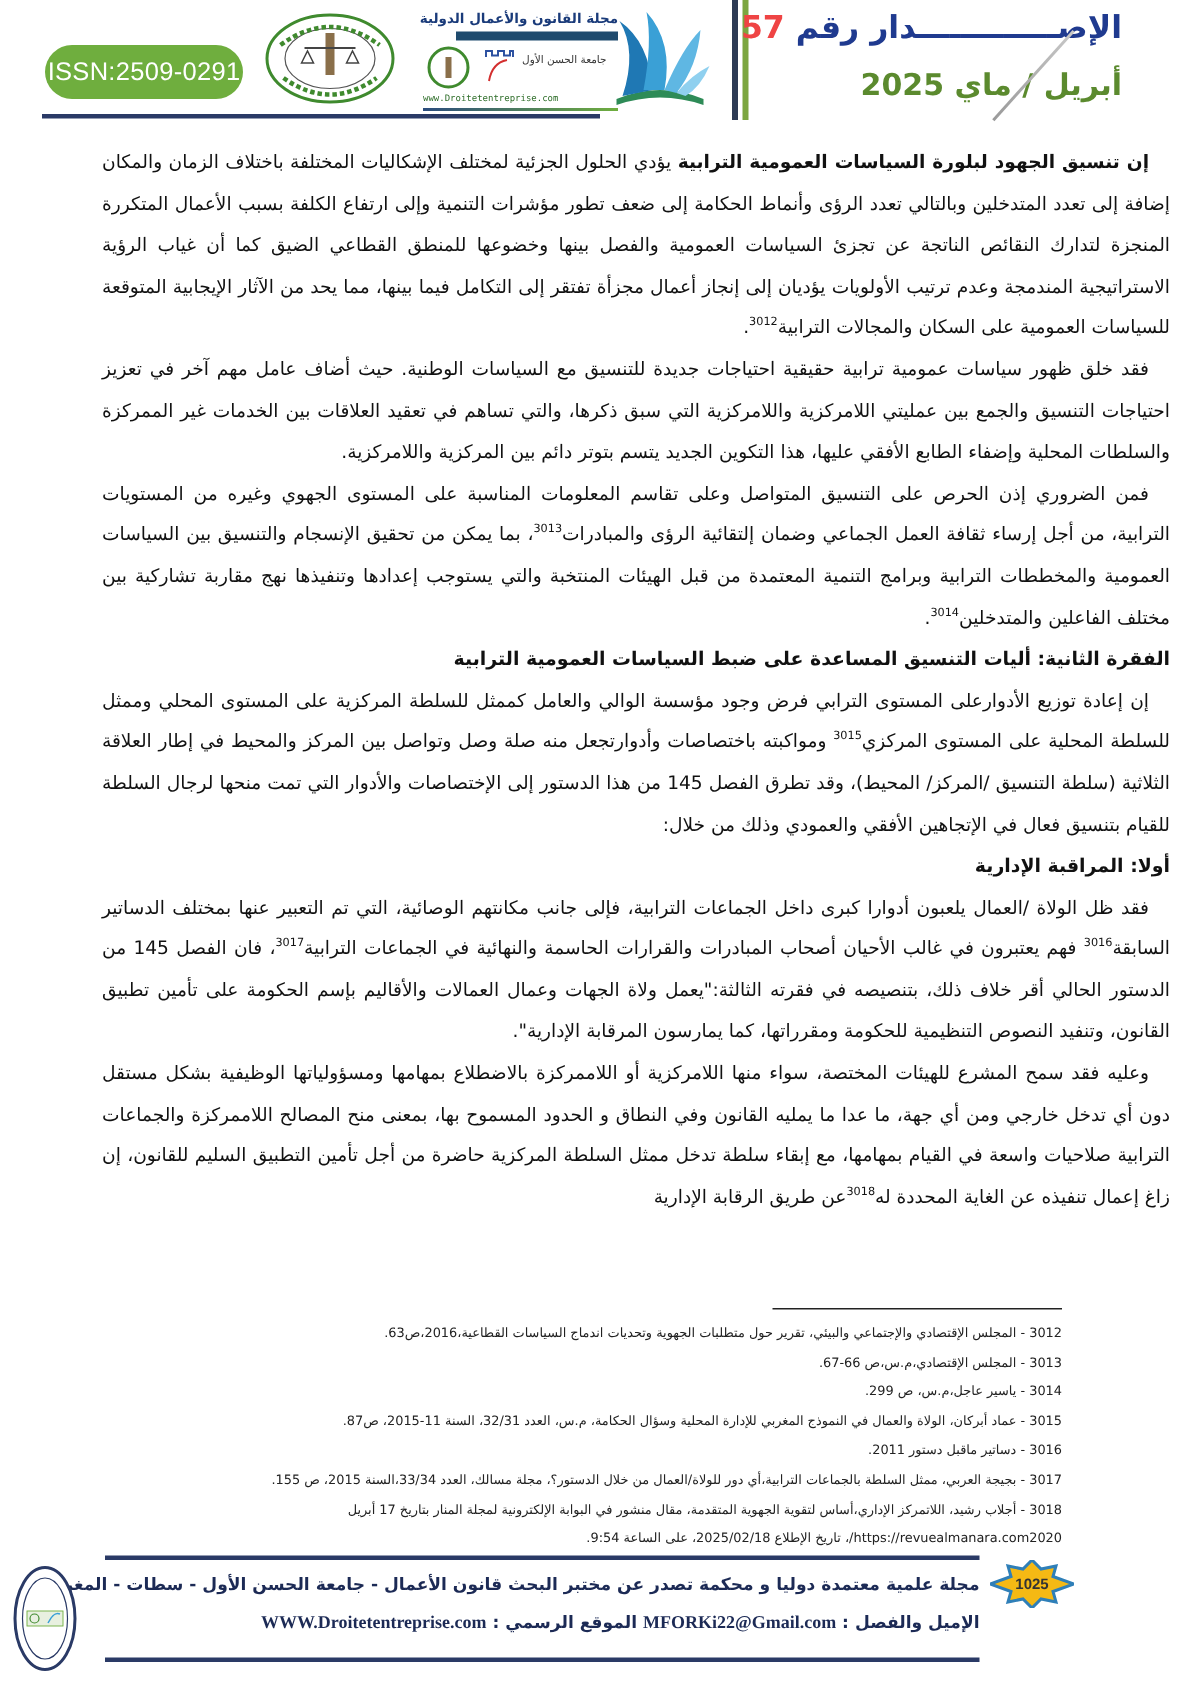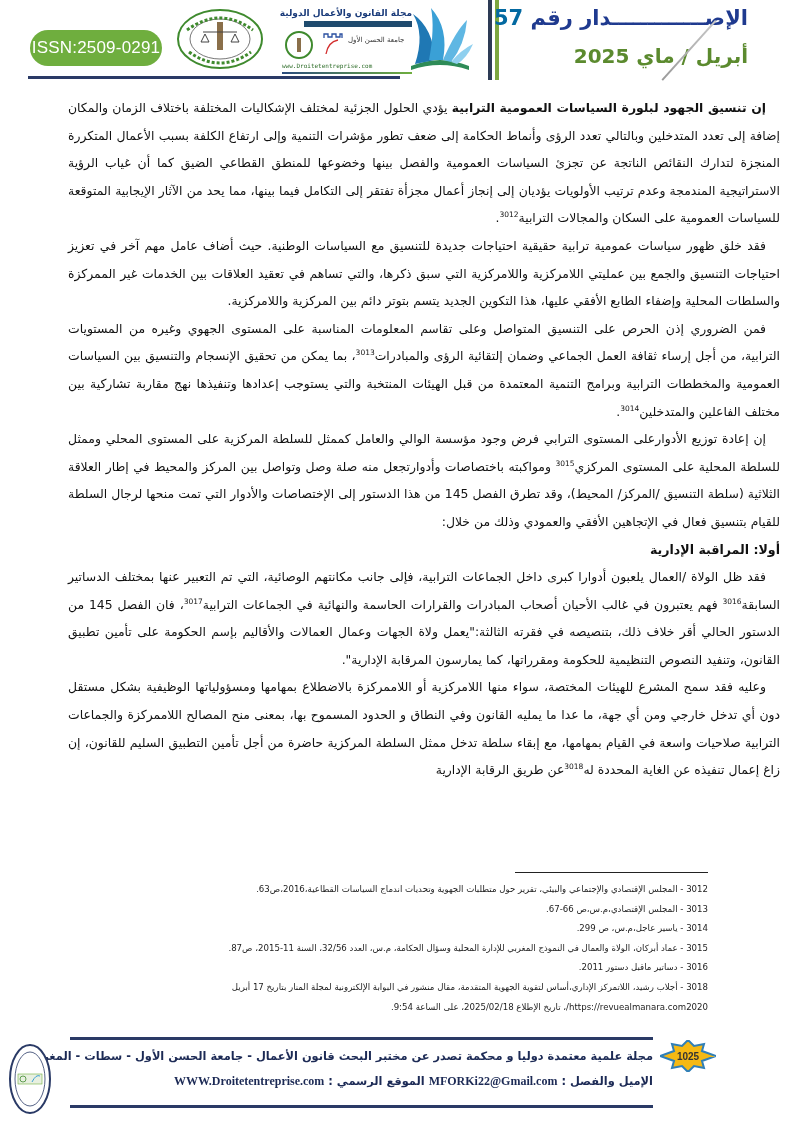--- a/index.html
+++ b/index.html
@@ -13,21 +13,21 @@
   .journal-logo { position: absolute; left: 282px; top: 8px; width: 130px; height: 66px; }
   .journal-logo .jtitle { position: absolute; right: 0; top: 0; font-size: 9px; color: #1a3b7a; font-weight: bold; white-space: nowrap; direction: rtl; }
   .journal-logo .jsub { position: absolute; right: 0; top: 13px; width: 108px; height: 6px; background: #1f4b6e; }
   .journal-logo .jweb { position: absolute; left: 0; top: 54px; font-size: 6px; color: #2f6e2a; font-family: "DejaVu Sans Mono", monospace; white-space: nowrap; }
   .journal-logo .jline { position: absolute; left: 0; top: 64px; width: 130px; height: 2px; background: linear-gradient(90deg,#2b4c7e,#6fae3e); }
   .book-logo { position: absolute; left: 405px; top: 4px; width: 70px; height: 72px; }
   .vbars { position: absolute; left: 488px; top: 0; width: 16px; height: 80px; }
   .vbars .b1 { position: absolute; left: 0; top: 0; width: 4px; height: 80px; background: #2d3b55; }
   .vbars .b2 { position: absolute; left: 7px; top: 0; width: 4px; height: 80px; background: #7ca640; }
   .issue-line { position: absolute; left: 518px; top: 6px; width: 230px; height: 30px; direction: rtl; text-align: right; font-size: 21px; font-weight: bold; color: #1f3a8f; white-space: nowrap; }
-  .issue-line .num { color: #0369a1; margin-left: 44px; }
+  .issue-line .num { color: #ef4444; margin-left: 44px; }
   .date-line { position: absolute; left: 508px; top: 44px; width: 240px; height: 34px; direction: rtl; text-align: right; font-size: 20px; font-weight: bold; color: #5b8a2e; white-space: nowrap; }
   .diag { position: absolute; left: 715px; top: 20px; width: 2px; height: 80px; background: linear-gradient(#c8c8c8,#9a9a9a); transform: rotate(42deg); transform-origin: top left; }
   .header-rule { position: absolute; left: 28px; top: 76px; width: 372px; height: 3px; background: #2a3a66; }
 
   
   .content { position: absolute; left: 68px; top: 94px; width: 712px; direction: rtl; text-align: justify; font-family: "DejaVu Sans", sans-serif; font-size: 12.4px; line-height: 27.6px; color: #111; }
   .content p { text-indent: 14px; text-align-last: right; }
   .content h3 { font-size: 12.6px; font-weight: bold; line-height: 27.6px; text-align: right; }
   .content b { font-weight: bold; }
   sup.fn { font-size: 7.5px; vertical-align: super; line-height: 0; }
@@ -102,37 +102,39 @@
   <div class="header-rule"></div>
 </div>
 
 <div class="content">
   <p><b>إن تنسيق الجهود لبلورة السياسات العمومية الترابية</b><span> يؤدي الحلول الجزئية لمختلف الإشكاليات المختلفة باختلاف الزمان والمكان إضافة إلى تعدد المتدخلين وبالتالي تعدد الرؤى وأنماط الحكامة إلى ضعف تطور مؤشرات التنمية وإلى ارتفاع الكلفة بسبب الأعمال المتكررة المنجزة لتدارك النقائص الناتجة عن تجزئ السياسات العمومية والفصل بينها وخضوعها للمنطق القطاعي الضيق كما أن غياب الرؤية الاستراتيجية المندمجة وعدم ترتيب الأولويات يؤديان إلى إنجاز أعمال مجزأة تفتقر إلى التكامل فيما بينها، مما يحد من الآثار الإيجابية المتوقعة للسياسات العمومية على السكان والمجالات الترابية</span><sup class="fn">3012</sup><span>.</span></p>
 
   <p>فقد خلق ظهور سياسات عمومية ترابية حقيقية احتياجات جديدة للتنسيق مع السياسات الوطنية. حيث أضاف عامل مهم آخر في تعزيز احتياجات التنسيق والجمع بين عمليتي اللامركزية واللامركزية التي سبق ذكرها، والتي تساهم في تعقيد العلاقات بين الخدمات غير الممركزة والسلطات المحلية وإضفاء الطابع الأفقي عليها، هذا التكوين الجديد يتسم بتوتر دائم بين المركزية واللامركزية.</p>
 
   <p><span>فمن الضروري إذن الحرص على التنسيق المتواصل وعلى تقاسم المعلومات المناسبة على المستوى الجهوي وغيره من المستويات الترابية، من أجل إرساء ثقافة العمل الجماعي وضمان إلتقائية الرؤى والمبادرات</span><sup class="fn">3013</sup><span>، بما يمكن من تحقيق الإنسجام والتنسيق بين السياسات العمومية والمخططات الترابية وبرامج التنمية المعتمدة من قبل الهيئات المنتخبة والتي يستوجب إعدادها وتنفيذها نهج مقاربة تشاركية بين مختلف الفاعلين والمتدخلين</span><sup class="fn">3014</sup><span>.</span></p>
 
+  <h3>الفقرة الثانية: أليات التنسيق المساعدة على ضبط السياسات العمومية الترابية</h3>
 
   <p><span>إن إعادة توزيع الأدوارعلى المستوى الترابي فرض وجود مؤسسة الوالي والعامل كممثل للسلطة المركزية على المستوى المحلي وممثل للسلطة المحلية على المستوى المركزي</span><sup class="fn">3015</sup><span> ومواكبته باختصاصات وأدوارتجعل منه صلة وصل وتواصل بين المركز والمحيط في إطار العلاقة الثلاثية  (سلطة التنسيق /المركز/ المحيط)، وقد تطرق الفصل 145 من هذا الدستور إلى الإختصاصات والأدوار التي تمت منحها لرجال السلطة للقيام بتنسيق فعال في الإتجاهين الأفقي والعمودي وذلك من خلال:</span></p>
 
   <h3>أولا: المراقبة الإدارية</h3>
 
   <p><span>فقد ظل الولاة /العمال يلعبون أدوارا كبرى داخل الجماعات الترابية، فإلى جانب مكانتهم الوصائية، التي تم التعبير عنها بمختلف الدساتير السابقة</span><sup class="fn">3016</sup><span> فهم يعتبرون في غالب الأحيان أصحاب المبادرات والقرارات الحاسمة والنهائية في الجماعات الترابية</span><sup class="fn">3017</sup><span>، فان الفصل 145 من الدستور الحالي أقر خلاف ذلك، بتنصيصه في فقرته الثالثة:"يعمل ولاة الجهات وعمال العمالات والأقاليم بإسم الحكومة على تأمين تطبيق القانون، وتنفيد النصوص التنظيمية للحكومة ومقرراتها، كما يمارسون المرقابة الإدارية".</span></p>
 
   <p><span>وعليه فقد سمح المشرع للهيئات المختصة، سواء منها اللامركزية أو اللاممركزة بالاضطلاع بمهامها ومسؤولياتها الوظيفية بشكل مستقل دون أي تدخل خارجي ومن أي جهة، ما عدا ما يمليه القانون وفي النطاق و الحدود المسموح بها، بمعنى منح المصالح اللاممركزة والجماعات الترابية صلاحيات واسعة في القيام بمهامها، مع إبقاء سلطة تدخل ممثل السلطة المركزية حاضرة من أجل تأمين التطبيق السليم للقانون، إن زاغ إعمال تنفيذه عن الغاية المحددة له</span><sup class="fn">3018</sup><span>عن طريق الرقابة الإدارية</span></p>
 </div>
 
 <div class="fn-rule"></div>
 <div class="footnotes">
   <div class="fn-item">3012 - المجلس الإقتصادي والإجتماعي والبيئي، تقرير حول متطلبات الجهوية وتحديات اندماج السياسات القطاعية،2016،ص63.</div>
   <div class="fn-item">3013 - المجلس الإقتصادي،م.س،ص 66-67.</div>
   <div class="fn-item">3014 - ياسير عاجل،م.س، ص 299.</div>
-  <div class="fn-item">3015 - عماد أبركان، الولاة والعمال في النموذج المغربي للإدارة المحلية وسؤال الحكامة، م.س، العدد 32/56، السنة 11-2015، ص87.</div>
+  <div class="fn-item">3015 - عماد أبركان، الولاة والعمال في النموذج المغربي للإدارة المحلية وسؤال الحكامة، م.س، العدد 32/31، السنة 11-2015، ص87.</div>
   <div class="fn-item">3016 - دساتير ماقبل دستور 2011.</div>
+  <div class="fn-item">3017 - بجيجة العربي، ممثل السلطة بالجماعات الترابية،أي دور للولاة/العمال من خلال الدستور؟، مجلة مسالك، العدد 33/34،السنة 2015، ص 155.</div>
   <div class="fn-item">3018 - أجلاب رشيد، اللاتمركز الإداري،أساس لتقوية الجهوية المتقدمة، مقال منشور في البوابة الإلكترونية لمجلة المنار بتاريخ 17 أبريل</div>
   <div class="fn-item">https://revuealmanara.com2020/، تاريخ الإطلاع 2025/02/18، على الساعة 9:54.</div>
 </div>
 
 <div class="footer-rule-top"></div>
 
 <svg class="badge" viewBox="0 0 56 32">
   <polygon points="28,0 34,6 44,4 42,11 56,16 42,21 44,28 34,26 28,32 22,26 12,28 14,21 0,16 14,11 12,4 22,6" fill="#f5b914" stroke="#2f7fb8" stroke-width="2"></polygon>
 </svg>
 <div class="badge-num">1025</div>

